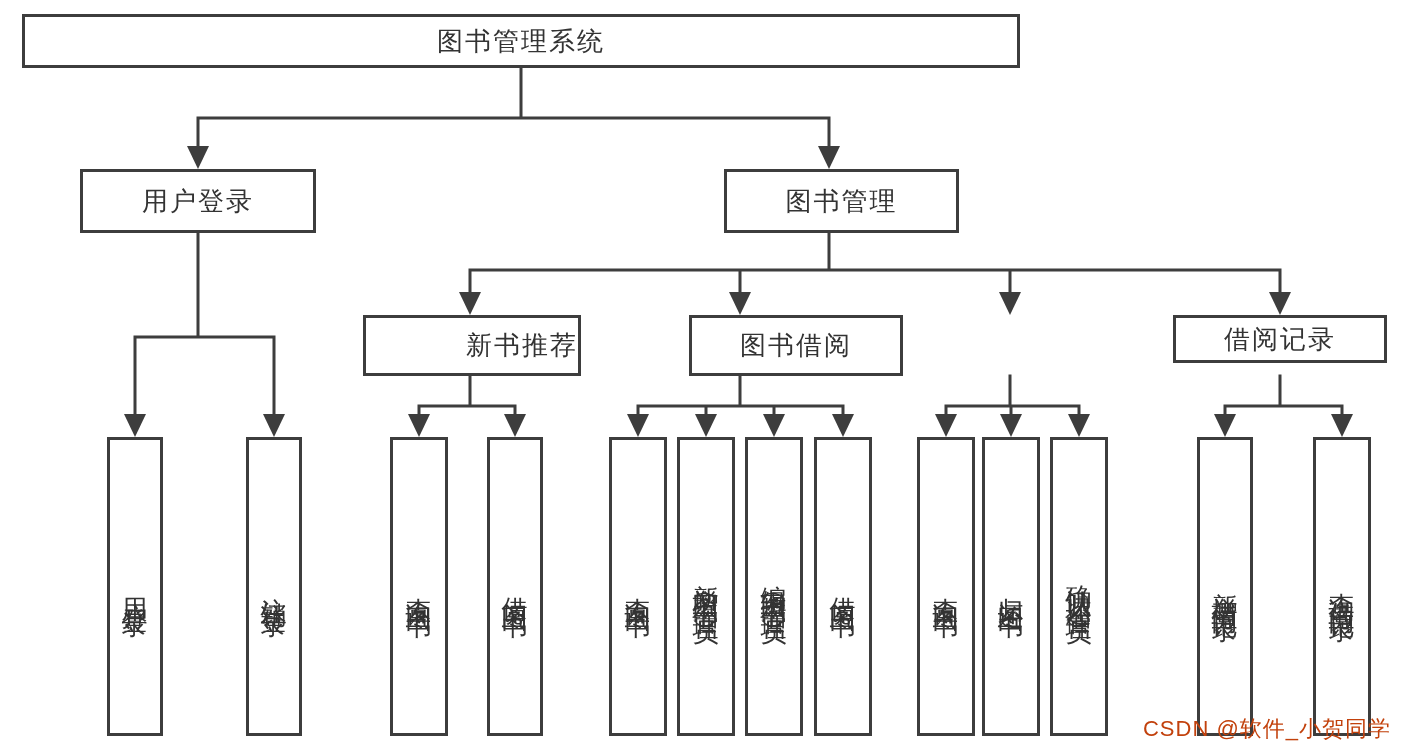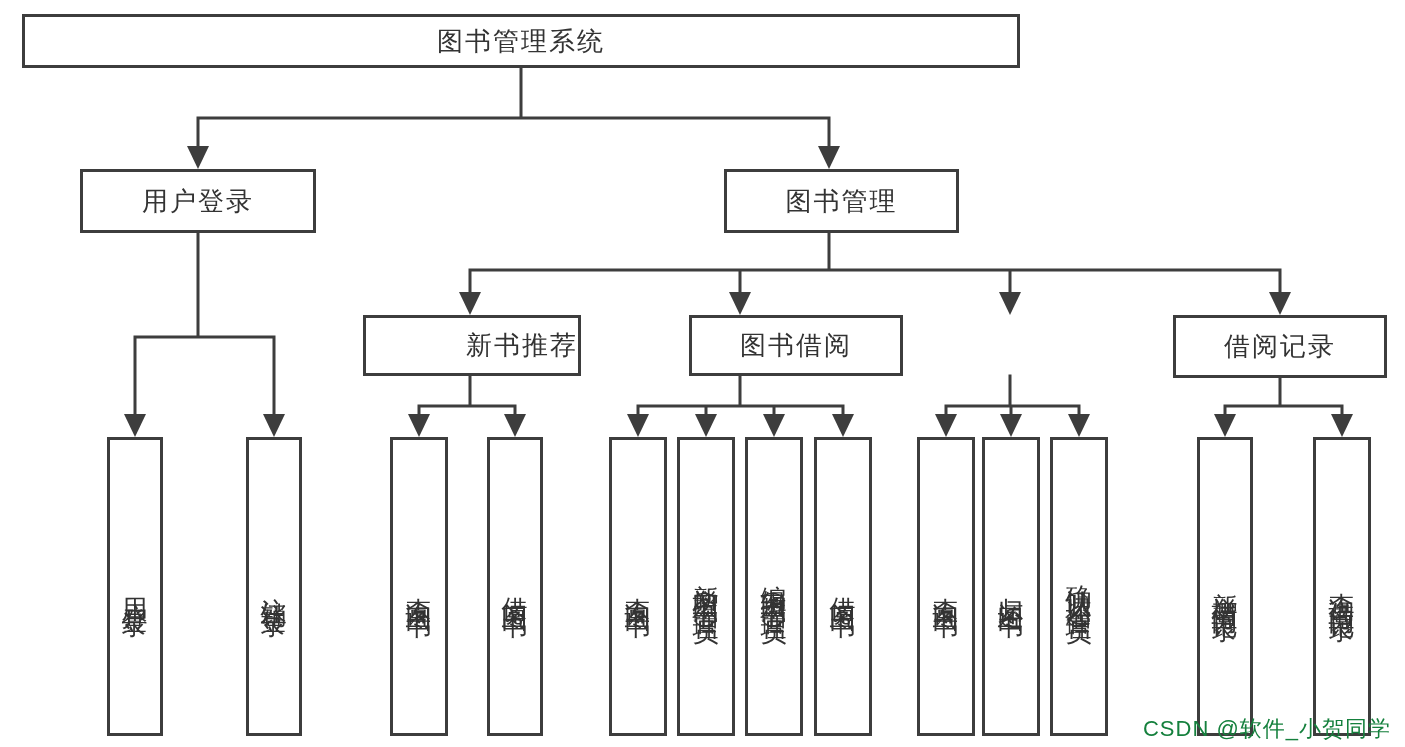--- a/index.html
+++ b/index.html
@@ -48,42 +48,42 @@
     color: #333333;
     white-space: nowrap;
   }
   
   .n-root  { left: 22px;  top: 14px;  width: 998px; height: 54px; }
   .n-user  { left: 80px;  top: 169px; width: 236px; height: 64px; }
   .n-mgmt  { left: 712px; top: 169px; width: 235px; height: 64px; margin-left: 12px; }
   .n-nbr   { left: 363px; top: 315px; width: 218px; height: 61px; justify-content: flex-end; }
   .n-bb    { left: 653px; top: 315px; width: 214px; height: 61px; margin-left: 36px; }
   .n-cb    { left: 903px; top: 315px; width: 214px; height: 61px; }
-  .n-br    { left: 1173px;top: 315px; width: 214px; height: 63px; }
+  .n-br    { left: 1173px;top: 315px; width: 214px; height: 48px; }
   .leaf    { top: 437px; height: 299px; }
   .n-l1  { left: 107px;  width: 56px; }
   .n-l2  { left: 246px;  width: 56px; }
   .n-l3  { left: 390px;  width: 58px; }
   .n-l4  { left: 487px;  width: 56px; }
   .n-l5  { left: 609px;  width: 58px; }
   .n-l6  { left: 677px;  width: 58px; }
   .n-l7  { left: 745px;  width: 58px; }
   .n-l8  { left: 814px;  width: 58px; }
   .n-l9  { left: 917px;  width: 58px; }
   .n-l10 { left: 982px;  width: 58px; }
   .n-l11 { left: 1050px; width: 58px; }
   .n-l12 { left: 1197px; width: 56px; }
   .n-l13 { left: 1313px; width: 58px; }
   .watermark {
     position: absolute;
     right: 14px;
     bottom: 3px;
     z-index: 5;
     font-size: 22px;
-    color: #15803d;
+    color: #c2410c;
     letter-spacing: 1px;
     white-space: nowrap;
   }
 </style>
 </head>
 <body>
 
 <div class="canvas">
 
   <svg class="connectors" width="1405" height="747" viewBox="0 0 1405 747">

